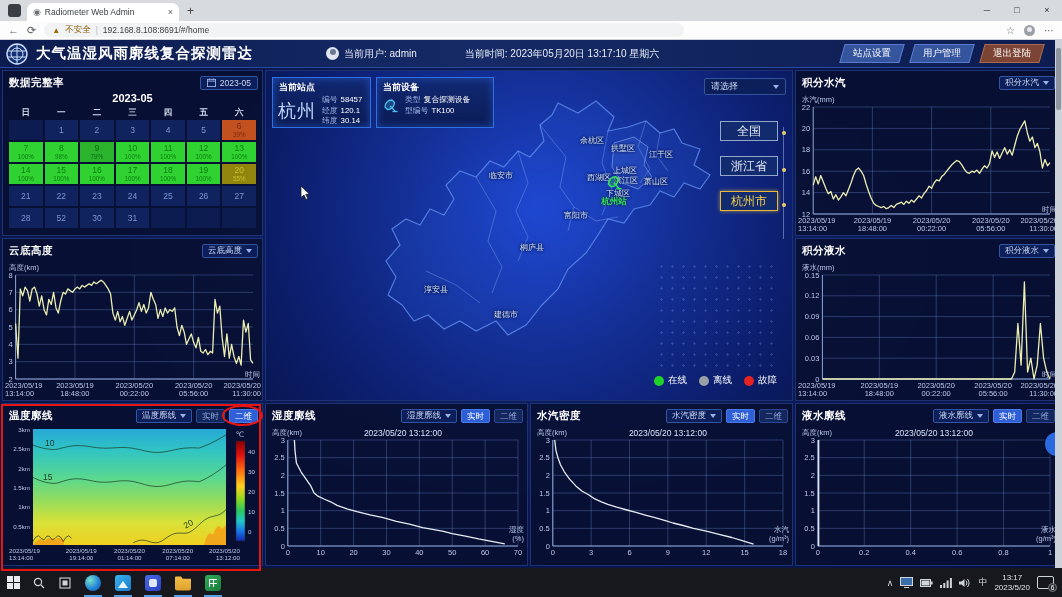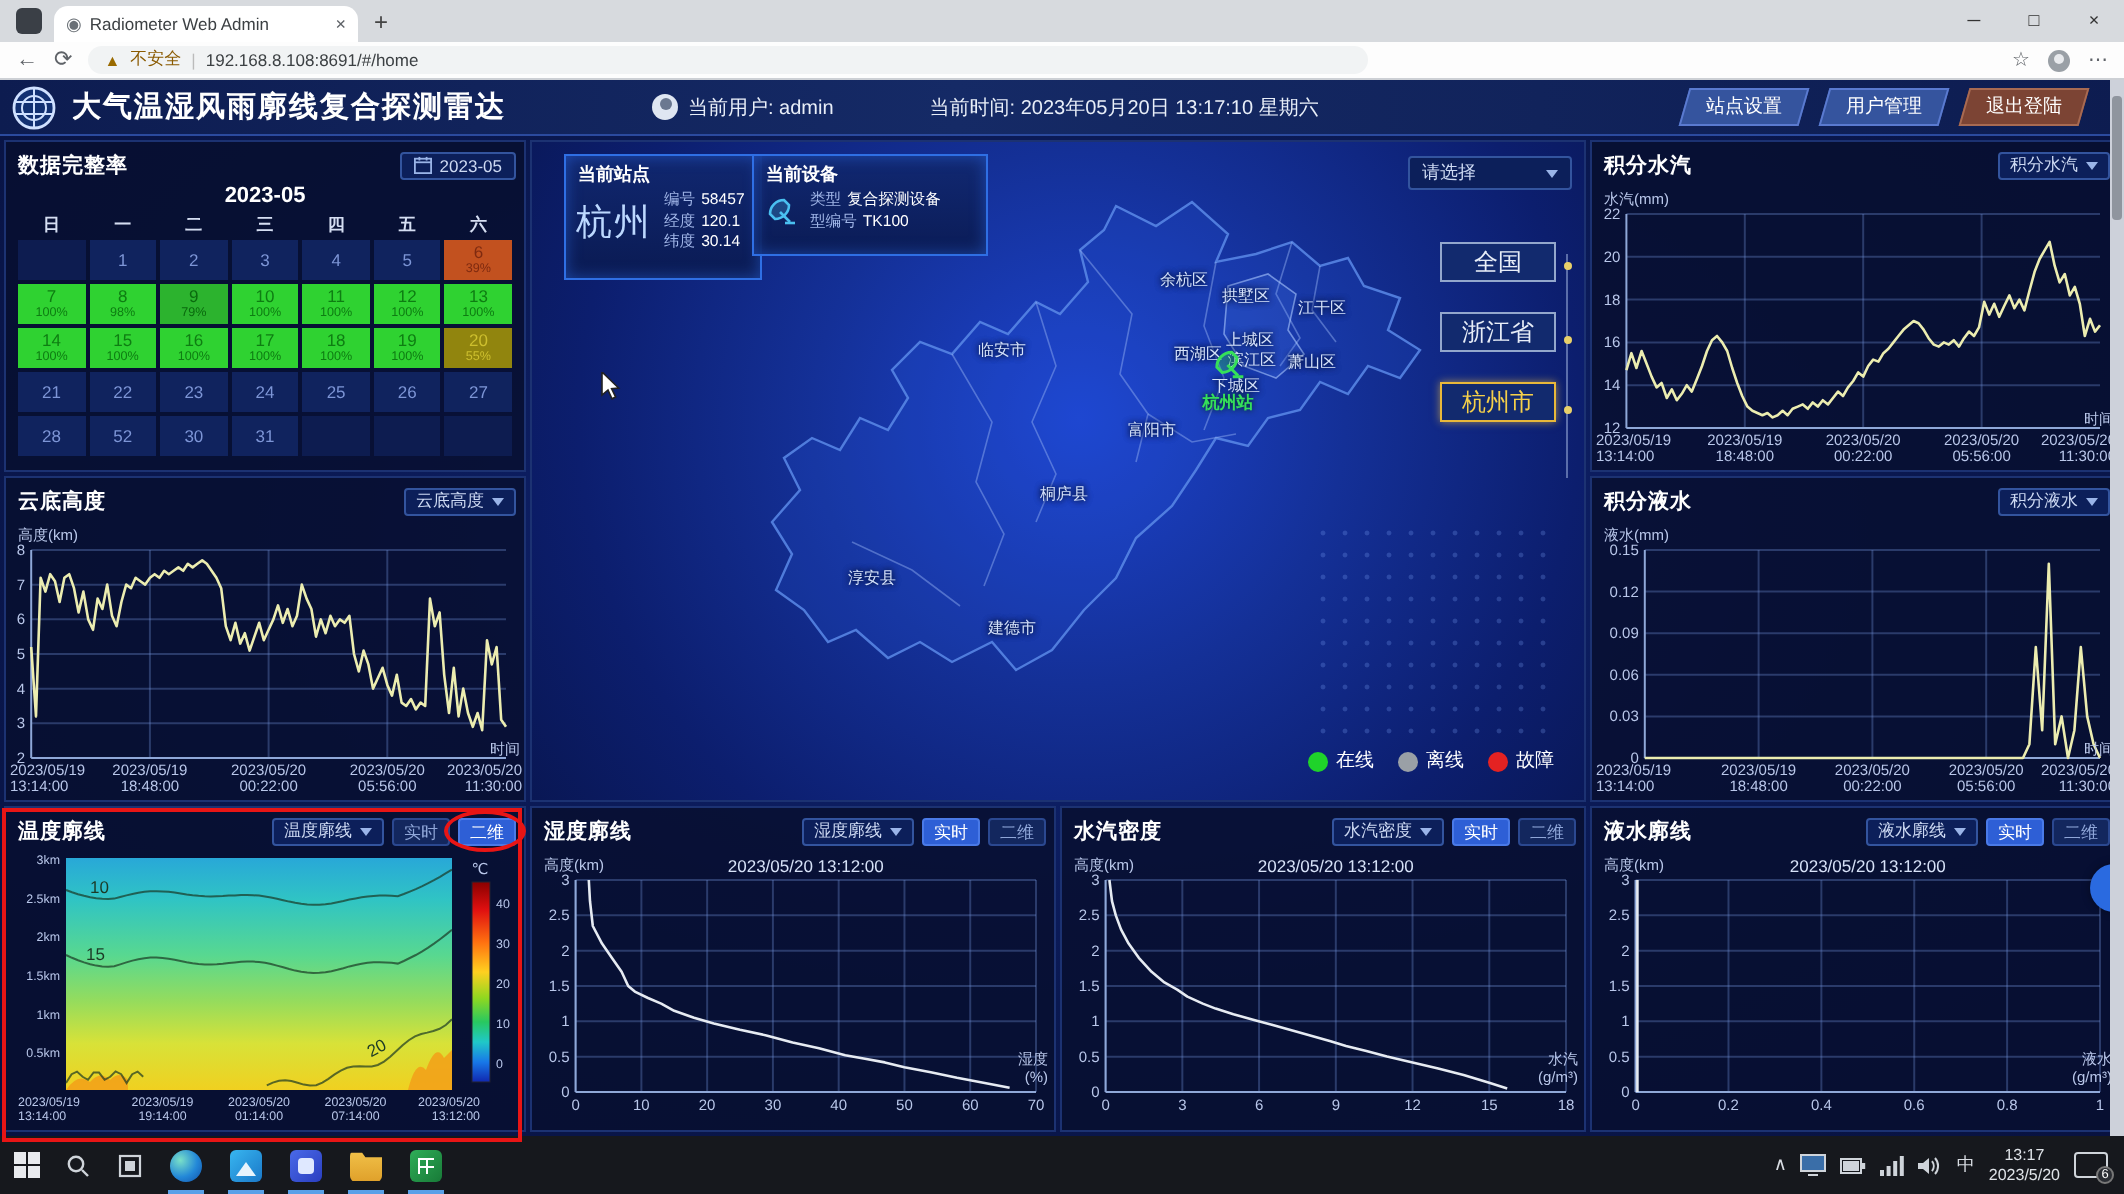--- a/index.html
+++ b/index.html
@@ -404,21 +404,21 @@
           <span class="dlabel" style="left: 240px; top: 243px;">建德市</span>
           <div class="marker" style="left: 348px; top: 120px;"><svg width="18" height="17" viewBox="0 0 17 16">
               <g stroke="#35e05a" fill="none" stroke-width="1.4">
                 <path d="M3,9 A7 7 0 0 1 10,2 L12.5,4.5 A7 7 0 0 1 5.5,11.5 Z" fill="#35e05a" fill-opacity="0.3"></path>
                 <line x1="8" y1="8" x2="13" y2="13"></line>
                 <line x1="10.5" y1="13.5" x2="15.5" y2="13.5"></line>
               </g>
             </svg><div class="mlabel">杭州站</div></div>
         </div>
 
-      <div class="scard" style="left:16px;top:6px;width:99px;height:63px">
+      <div class="scard" style="left:6px;top:6px;width:99px;height:51px">
         <div class="ctl">当前站点</div>
         <div class="body">
           <span class="cityname">杭州</span>
           <div class="srows" id="station-rows">
               <div><span class="lab">编号</span><span>58457</span></div>
               <div><span class="lab">经度</span><span>120.1</span></div>
               <div><span class="lab">纬度</span><span>30.14</span></div>
             </div>
         </div>
       </div>

